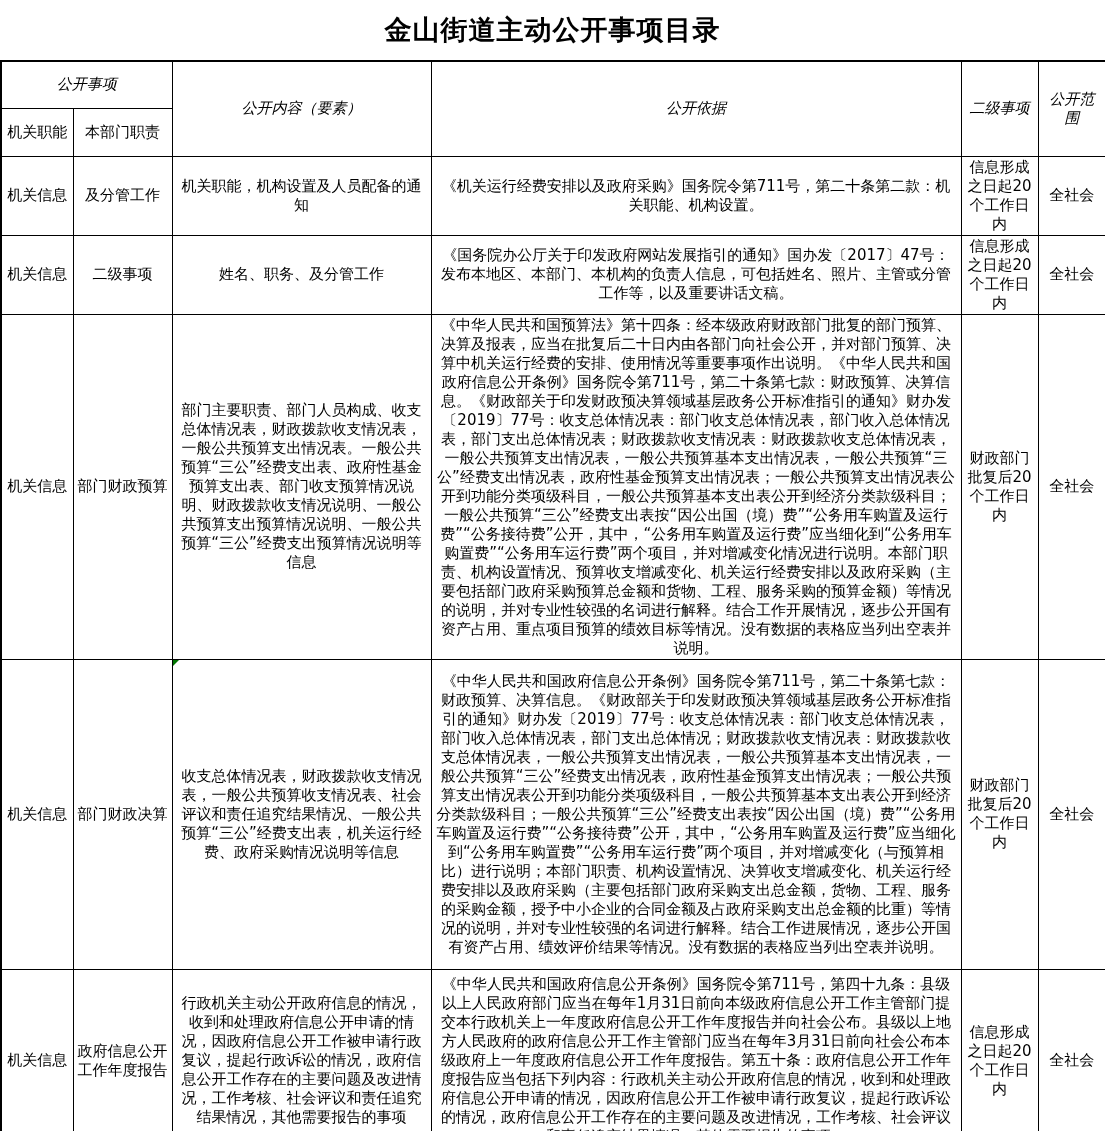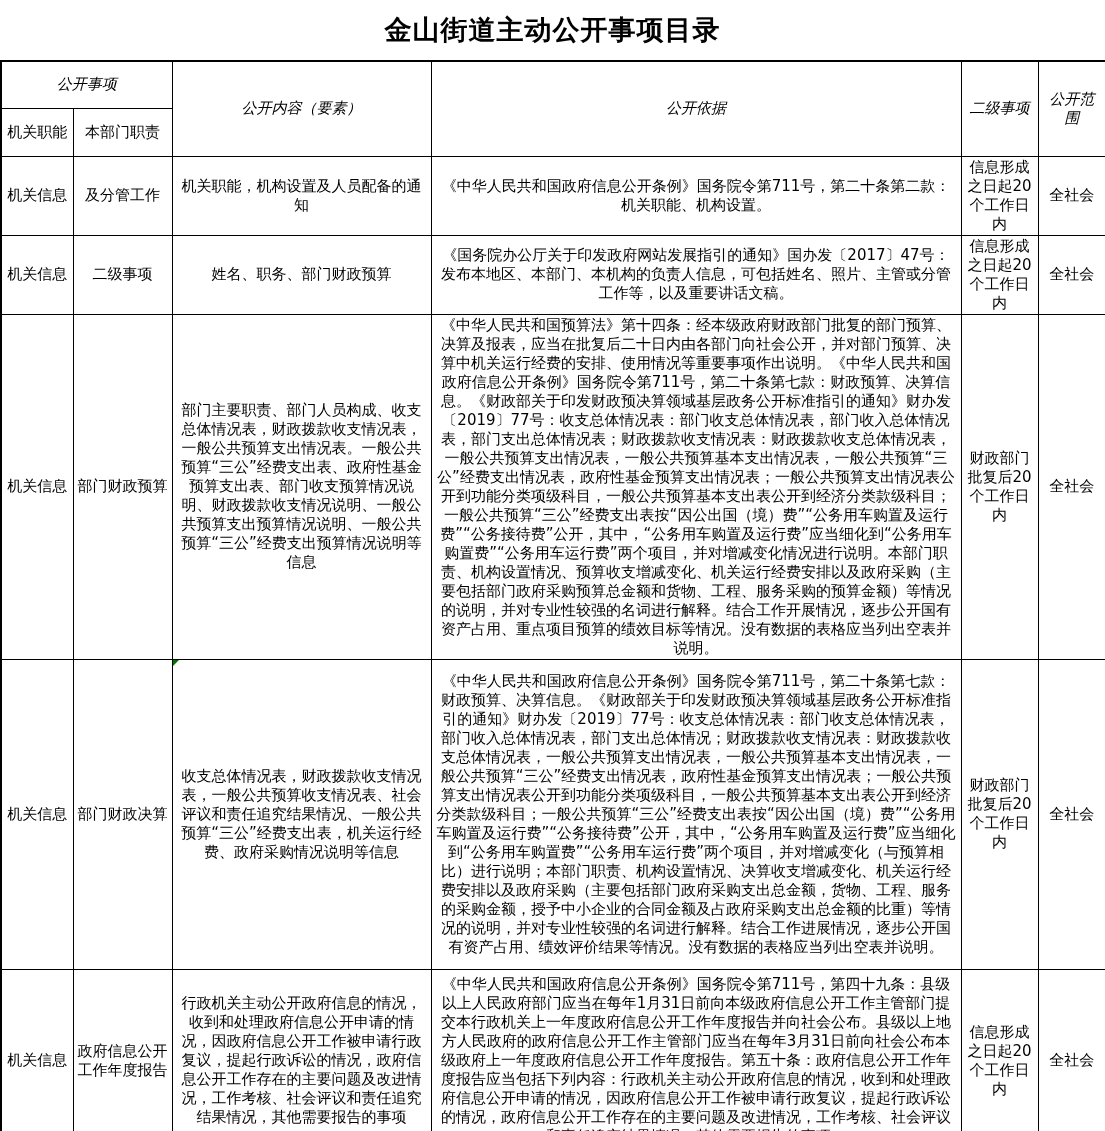--- a/index.html
+++ b/index.html
@@ -97,28 +97,28 @@
       <tr class="hdr-b">
         <th>机关职能</th>
         <th>本部门职责</th>
       </tr>
     </thead>
     <tbody>
       <tr class="body-r1">
         <td>机关信息</td>
         <td>及分管工作</td>
         <td class="wrapcell">机关职能，机构设置及人员配备的通知</td>
-        <td class="wrapcell">《中华人民共和国政府信息公开条例》国务院令第711号，第二十条第二款：机关职能、机构设置。</td>
+        <td class="wrapcell">《机关运行经费安排以及政府采购》国务院令第711号，第二十条第二款：机关职能、机构设置。</td>
         <td class="wrapcell">信息形成之日起20个工作日内</td>
         <td>全社会</td>
       </tr>
       <tr class="body-r2">
         <td>机关信息</td>
         <td>二级事项</td>
-        <td class="wrapcell">姓名、职务、部门财政预算</td>
+        <td class="wrapcell">姓名、职务、及分管工作</td>
         <td class="wrapcell">《国务院办公厅关于印发政府网站发展指引的通知》国办发〔2017〕47号：发布本地区、本部门、本机构的负责人信息，可包括姓名、照片、主管或分管工作等，以及重要讲话文稿。</td>
         <td class="wrapcell">信息形成之日起20个工作日内</td>
         <td>全社会</td>
       </tr>
       <tr class="body-r3">
         <td>机关信息</td>
         <td>部门财政预算</td>
         <td class="wrapcell">部门主要职责、部门人员构成、收支总体情况表，财政拨款收支情况表，一般公共预算支出情况表。一般公共预算“三公”经费支出表、政府性基金预算支出表、部门收支预算情况说明、财政拨款收支情况说明、一般公共预算支出预算情况说明、一般公共预算“三公”经费支出预算情况说明等信息</td>
         <td class="wrapcell">《中华人民共和国预算法》第十四条：经本级政府财政部门批复的部门预算、决算及报表，应当在批复后二十日内由各部门向社会公开，并对部门预算、决算中机关运行经费的安排、使用情况等重要事项作出说明。《中华人民共和国政府信息公开条例》国务院令第711号，第二十条第七款：财政预算、决算信息。《财政部关于印发财政预决算领域基层政务公开标准指引的通知》财办发〔2019〕77号：收支总体情况表：部门收支总体情况表，部门收入总体情况表，部门支出总体情况表；财政拨款收支情况表：财政拨款收支总体情况表，一般公共预算支出情况表，一般公共预算基本支出情况表，一般公共预算“三公”经费支出情况表，政府性基金预算支出情况表；一般公共预算支出情况表公开到功能分类项级科目，一般公共预算基本支出表公开到经济分类款级科目；一般公共预算“三公”经费支出表按“因公出国（境）费”“公务用车购置及运行费”“公务接待费”公开，其中，“公务用车购置及运行费”应当细化到“公务用车购置费”“公务用车运行费”两个项目，并对增减变化情况进行说明。本部门职责、机构设置情况、预算收支增减变化、机关运行经费安排以及政府采购（主要包括部门政府采购预算总金额和货物、工程、服务采购的预算金额）等情况的说明，并对专业性较强的名词进行解释。结合工作开展情况，逐步公开国有资产占用、重点项目预算的绩效目标等情况。没有数据的表格应当列出空表并说明。</td>
         <td class="wrapcell">财政部门批复后20个工作日内</td>

